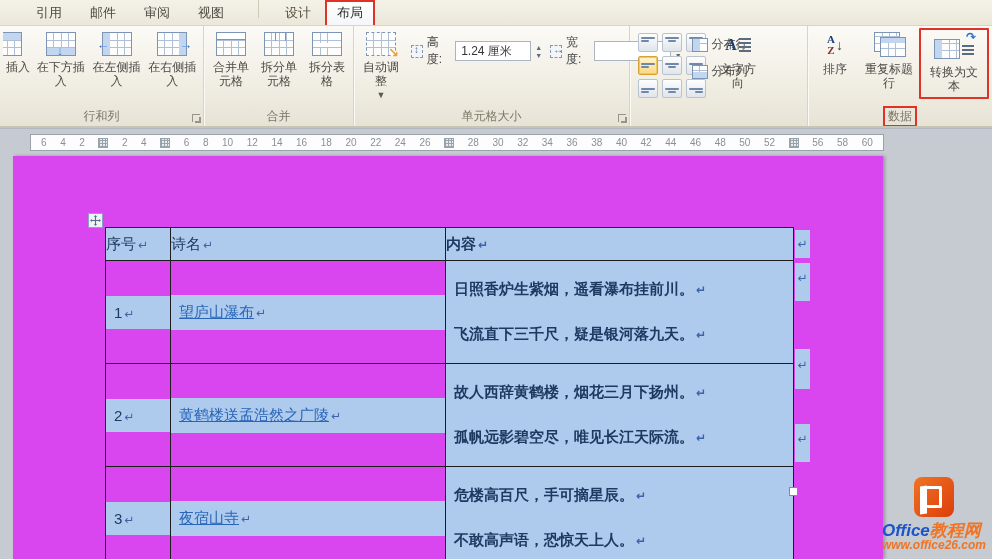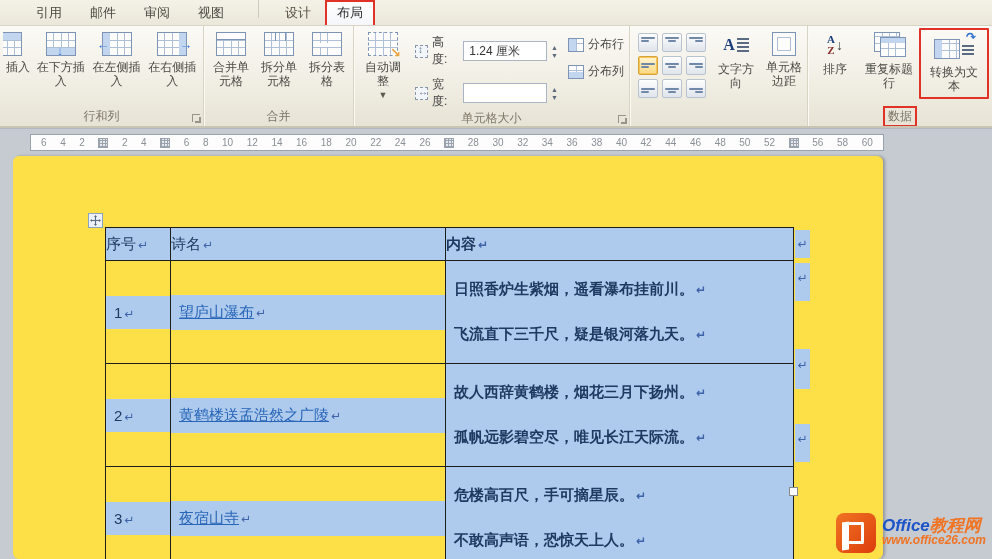--- a/index.html
+++ b/index.html
@@ -39,21 +39,21 @@
         repeating-linear-gradient(90deg, transparent 0 6.5px, #aebfd6 6.5px 7.5px),
         repeating-linear-gradient(0deg, transparent 0 6.7px, #aebfd6 6.7px 7.7px), #fdfdfe; }
   .ti .fill { position:absolute; background:#c3d6ef; }
   .ti .ar { position:absolute; color:#2f6fd0; font-weight:bold; font-size:13px; line-height:1;
             text-shadow:0 0 1px #fff; }
   .ti-sm { width:26px; height:20px; }
   .lines3 { display:inline-block; width:12px; }
   .lines3 i { display:block; height:2px; background:#5a6b82; margin:2px 0; }
 
   
-  .csz-fields { display:flex; flex-direction:column; gap:8px; padding:6px 4px 0 6px; }
+  .csz-fields { display:flex; flex-direction:row; gap:8px; padding:6px 4px 0 6px; }
   .fieldrow { display:flex; align-items:center; gap:4px; }
   .mini-ico { width:13px; height:13px; border:1px dashed #8a97ab; position:relative; background:#f2f5fa; }
   .mini-ico::after { content:"↕"; position:absolute; left:2px; top:-2px; font-size:10px; color:#5f7293; }
   .mini-ico.w::after { content:"↔"; }
   .fieldbox { width:84px; height:20px; background:#fff; border:1px solid #aab4c4; display:flex;
               align-items:center; padding:0 5px; font-size:12px; color:#333; }
   .spin { display:flex; flex-direction:column; gap:1px; font-size:7px; color:#5d6a7c; line-height:7px; }
   .dist { display:flex; flex-direction:column; gap:10px; padding:8px 2px 0 6px; }
   .smallbtn { display:flex; align-items:center; gap:4px; color:#4a4a44; white-space:nowrap; }
 
@@ -82,42 +82,42 @@
   .ruler { position:absolute; left:30px; width:854px; height:17px; background:#fdfdfd;
            border:1px solid #9aa2ad; display:flex; align-items:center; justify-content:space-between;
            padding:0 10px; }
   .rnum { font-size:10px; color:#8b8f96; }
   .hatch { width:10px; height:10px; border:1px solid #9aa2ad; background-color:#e8eaee;
            background-image:repeating-linear-gradient(0deg,#9aa2ad 0 1px,transparent 1px 3px),
                             repeating-linear-gradient(90deg,#9aa2ad 0 1px,transparent 1px 3px); }
 
   
   .doc { position:relative; height:403px; background:#c6cad1; }
-  .page { position:absolute; left:13px; top:0; width:870px; height:403px; background:#fde047;
-          box-shadow:2px 0 3px rgba(0,0,0,.25);border-radius:6px; }
+  .page { position:absolute; left:13px; top:0; width:870px; height:403px; background:#d946ef;
+          box-shadow:2px 0 3px rgba(0,0,0,.25); }
   .move-handle { position:absolute; left:75px; top:57px; width:15px; height:15px; background:#eef2f8;
                  border:1px solid #8ba3c2; display:flex; align-items:center; justify-content:center; }
   .doc-table { position:absolute; left:92px; top:71px; border-collapse:collapse; table-layout:fixed; }
   .doc-table td { border:1px solid #1d1d1d; vertical-align:middle; font-size:15px; color:#1f3a61; padding:0; }
   .hl { background:#aecbee; }
   .c1 { width:65px; } .c2 { width:275px; } .c3 { width:348px;font-weight:bold; }
   .hrow { height:33px; }
   .band { background:#aecbee; padding:8px 4px 8px 8px; }
   .hcell { padding-left:8px; }
   .content-cell { padding:6px 4px 6px 8px !important; }
   .pline { line-height:44px; white-space:nowrap; }
   .mk { color:#3f63a8; font-size:12px; margin-left:2px; }
   .poemlink { color:#2a66b8; text-decoration:underline; }
   .rowend { position:absolute; left:782px; width:15px; background:#aecbee; color:#3f63a8;
             font-size:12px; text-align:center; }
   .resize-handle { position:absolute; left:776px; top:331px; width:9px; height:9px; background:#fff;
                    border:1px solid #8a8a8a; }
 
   
-  .wm { position:absolute; right:6px; bottom:6px; display:flex; align-items:center; gap:6px; }
+  .wm { position:absolute; right:6px; bottom:6px; display:flex; align-items:center; gap:6px;flex-direction:column; }
   .wm-ico { width:40px; height:40px; border-radius:8px; background:linear-gradient(135deg,#f07423,#dd3d0c);
             display:flex; align-items:center; justify-content:center; }
   .wm-ico span { display:block; width:16px; height:22px; border:3px solid #fff; border-left:none;
                  border-radius:2px; position:relative; }
   .wm-ico span::after { content:""; position:absolute; left:-6px; top:-3px; width:7px; height:28px;
                         background:#fff; transform:skewY(-8deg); }
   .wm-text { display:flex; flex-direction:column; line-height:15px; }
   .wm-line1 { font-size:17px; font-weight:bold; font-style:italic; }
   .wm-line1 .b1 { color:#1d54c8; } .wm-line1 .b2 { color:#f07423; }
   .wm-line2 { font-size:12px; font-weight:bold; color:#f07423; font-style:italic; }
@@ -296,26 +296,20 @@
           <span style="display:flex;align-items:center;gap:2px;height:26px">
             <span style="font-weight:bold;font-size:16px;color:#1b3f7a;font-family:'Liberation Serif','DejaVu Serif',serif">A</span>
             <span class="lines3">
                 <i></i>
                 <i></i>
                 <i></i>
                 <i></i>
               </span>
           </span>
           <span class="cap">文字方向</span>
-        </div>
-        <div class="bigbtn" style="width:52px">
-          <span class="ti" style="width:24px;height:24px;background:#fdfdfe">
-              <span class="fill" style="left:4px;right:4px;top:4px;bottom:4px;background:transparent;border:1px solid #aebfd6"></span>
-            </span>
-          <span class="cap">单元格边距</span>
         </div>
       </div>
     </div>
 
     <div class="rgroup" style="width:184px;border-right:none">
       <div class="rgroup-body">
         <div class="bigbtn" style="width:40px">
           <span class="az">
             <span class="col">
                 <span class="a">A</span>

